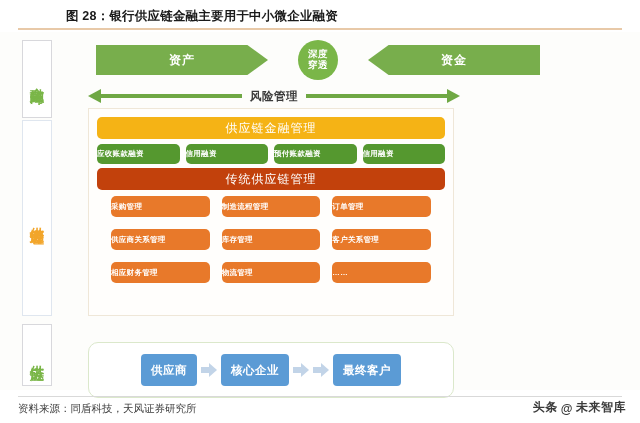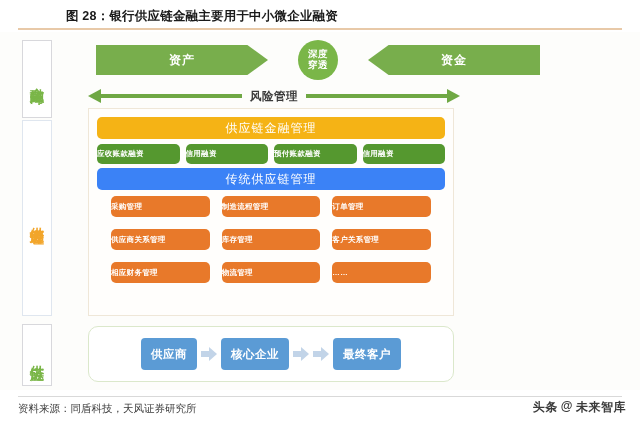--- a/index.html
+++ b/index.html
@@ -176,21 +176,21 @@
     border-radius: 5px;
     display: flex;
     align-items: center;
     justify-content: center;
     color: #ffffff;
     font-size: 12px;
     font-weight: normal;
     letter-spacing: 1px;
   }
   #bar-scf { background: #f5b315; margin: 2px 0 0 0; }
-  #bar-tscm { background: #3b82f6; margin: 4px 0 0 0; }
+  #bar-tscm { background: #c2410c; margin: 4px 0 0 0; }
 
   .row-boxes {
     display: flex;
     justify-content: space-between;
     margin-top: 5px;
   }
   .chip {
     border-radius: 5px;
     display: flex;
     align-items: center;
@@ -218,21 +218,21 @@
     gap: 12px;
   }
   .chip-orange {
     background: #e8792a;
     height: 21px;
   }
 
   
   #sc-panel {
     position: absolute;
-    left: 88px; top: 294px;
+    left: 88px; top: 310px;
     width: 366px; height: 56px;
     box-sizing: border-box;
     border: 1px solid #dbe8cb;
     border-radius: 10px;
     background: #ffffff;
     display: flex;
     align-items: center;
     justify-content: center;
     gap: 4px;
   }
@@ -286,21 +286,21 @@
     top: 402px;
     font-size: 10.5px;
     color: #3d3d3d;
     white-space: nowrap;
   }
   #watermark {
     position: absolute;
     right: 14px;
     top: 399px;
     display: flex;
-    align-items: flex-start;
+    align-items: flex-end;
     gap: 3px;
     font-size: 12px;
     font-weight: bold;
     color: #3b3b3b;
     letter-spacing: .5px;
     white-space: nowrap;
   }
   #watermark .at-mark {
     display: inline-block;
     font-size: 12px;

